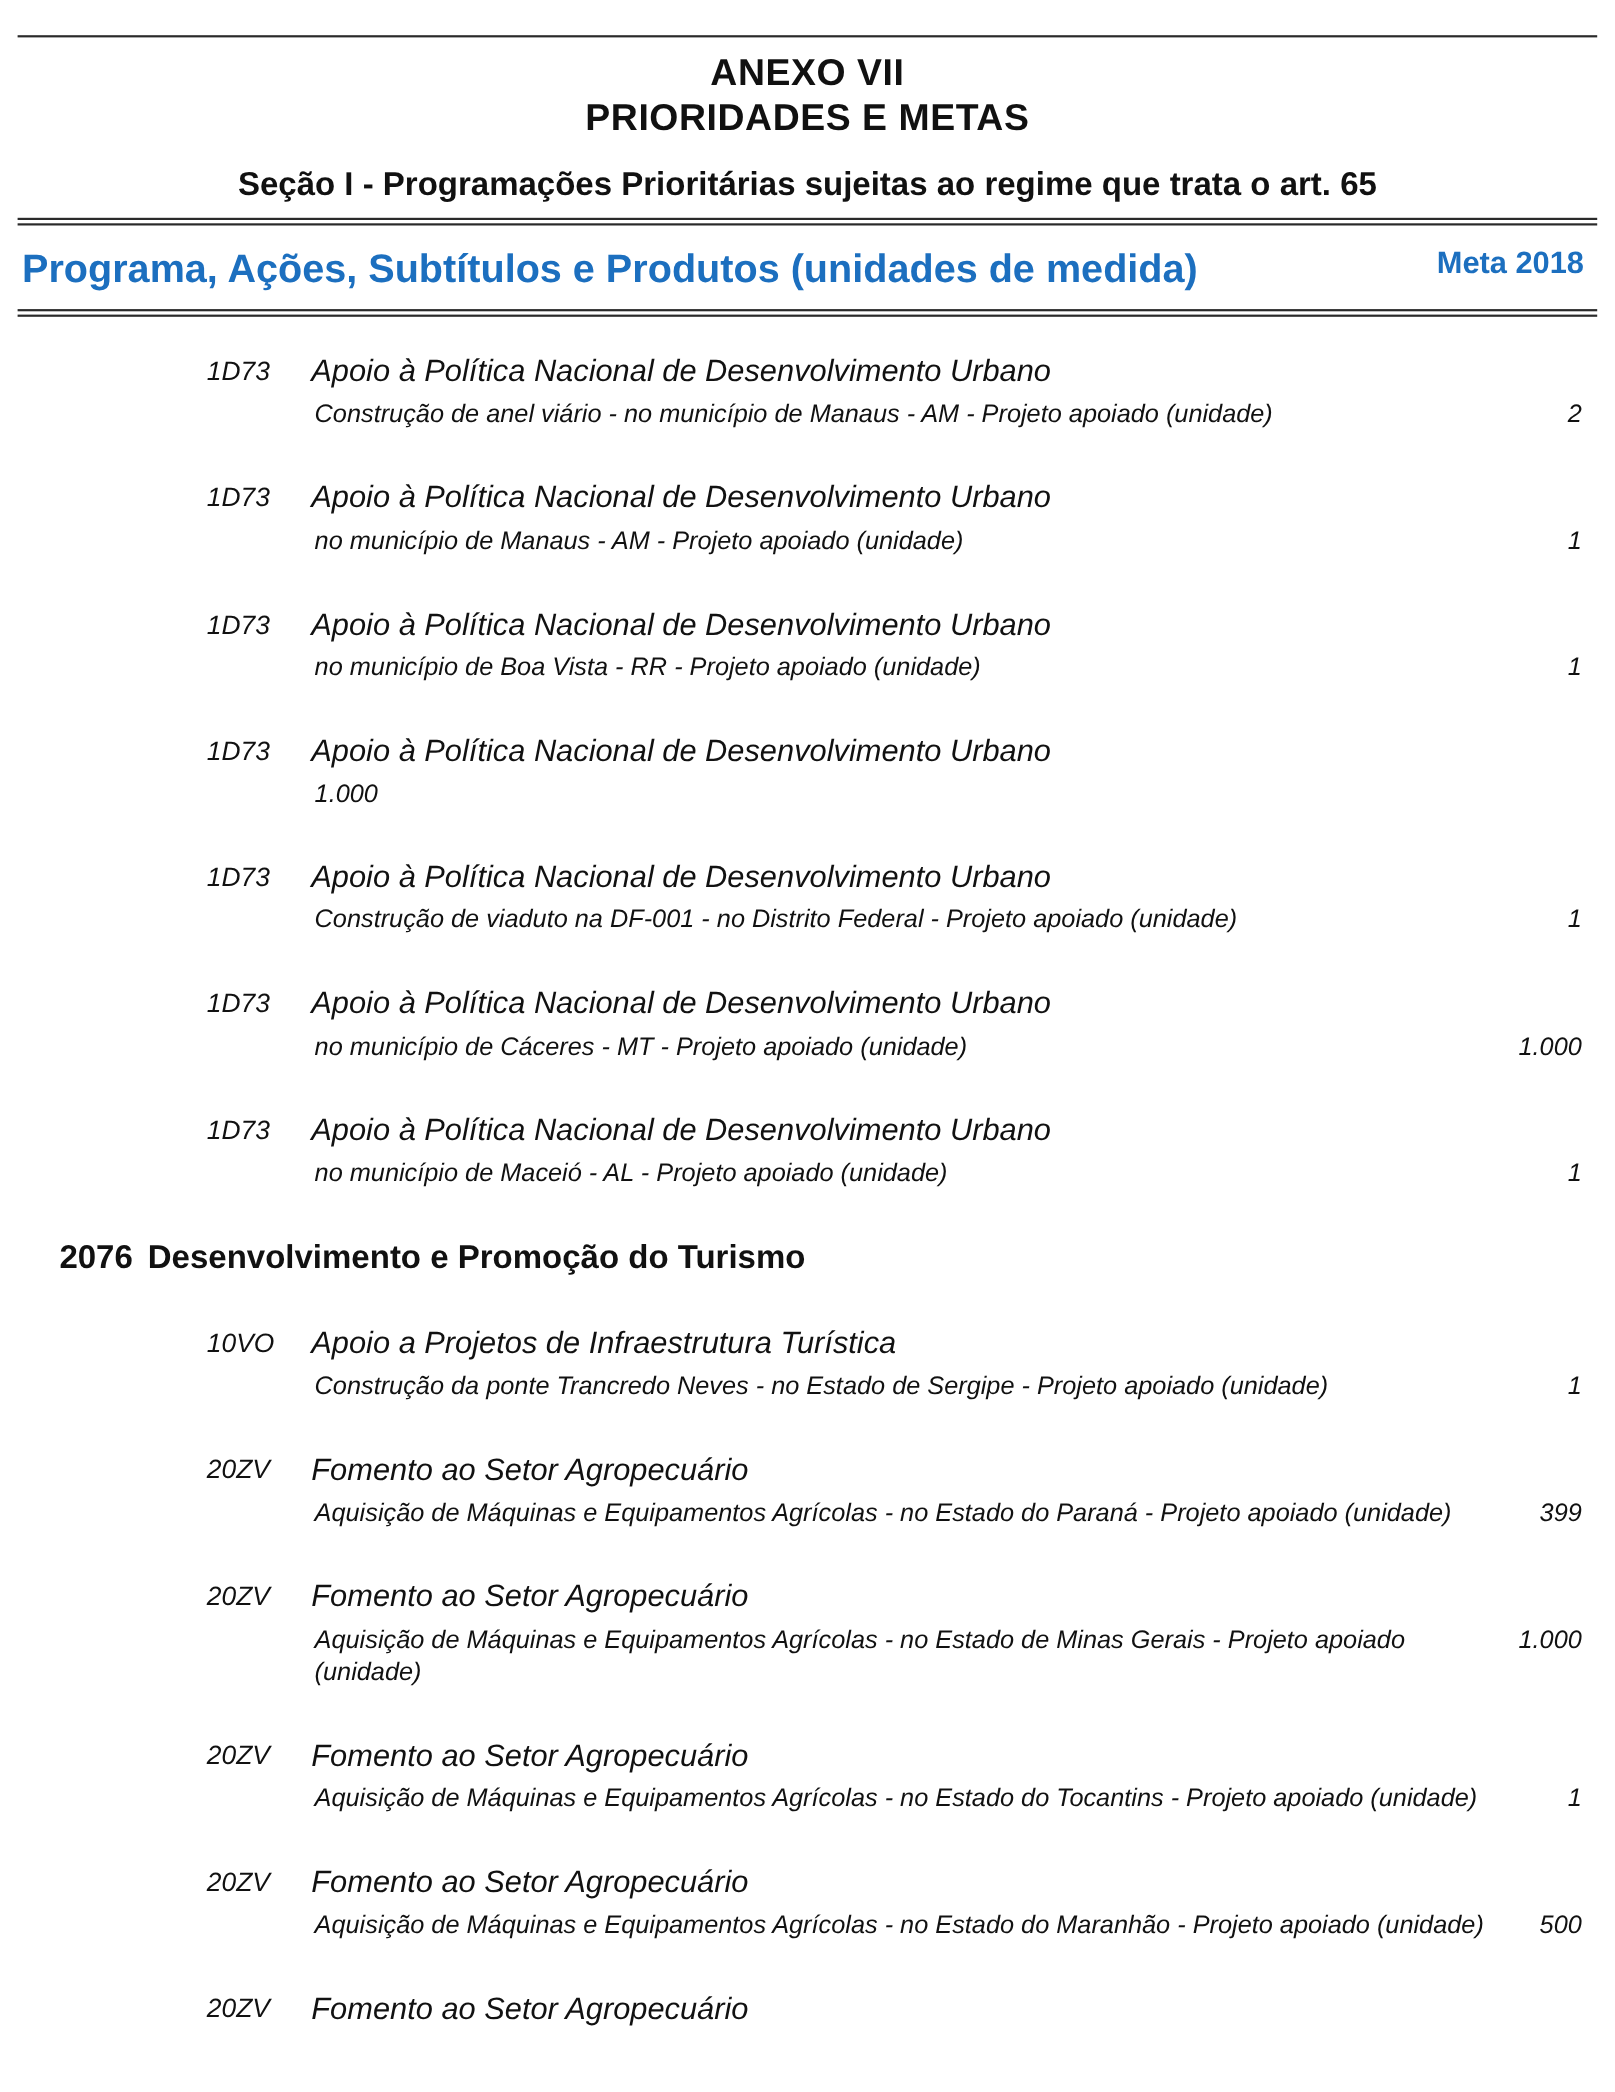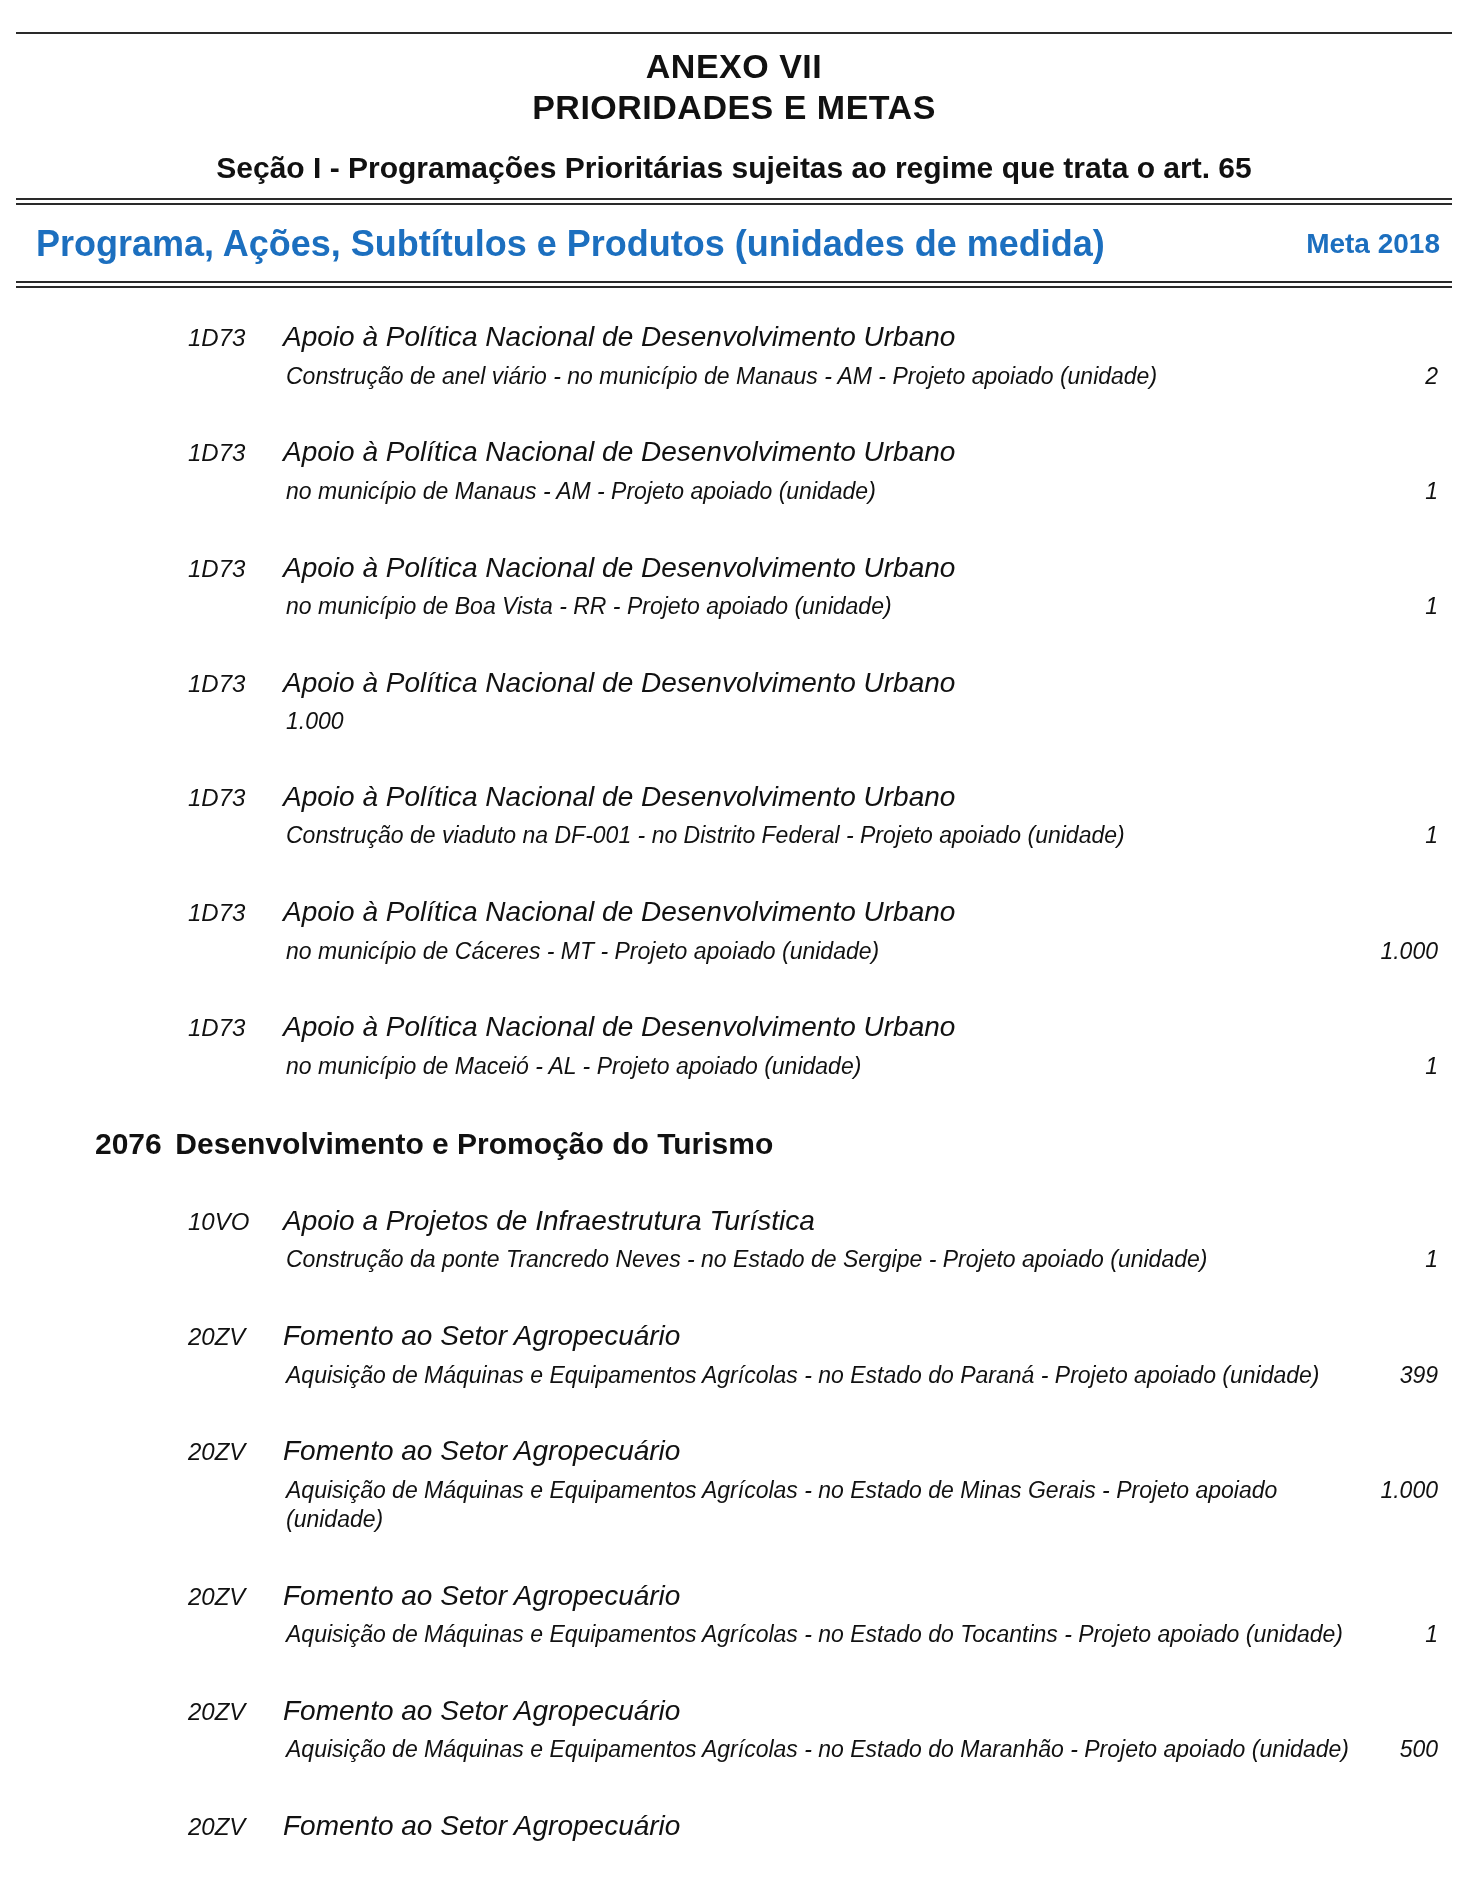--- a/index.html
+++ b/index.html
@@ -41,22 +41,22 @@
   }
   .doc-section {
     font-size: 30px;
     font-weight: 700;
     line-height: 1.25;
     margin-top: 21px;
   }
   .table-header {
     display: flex;
     justify-content: space-between;
-    align-items: center;
-    padding: 18px 28px 16px 36px;
+    align-items: flex-start;
+    padding: 18px 28px 16px 20px;
     color: var(--accent, #1C6FBF);
     font-weight: 700;
   }
   .th-left { font-size: 36px; }
   .th-right { font-size: 28px; white-space: nowrap; }
   .rows {
     padding-top: 32px;
   }
   .action-row {
     position: relative;
@@ -88,21 +88,21 @@
     font-style: italic;
     font-size: 23px;
     line-height: 1.25;
   }
   .meta-value {
     font-style: italic;
     font-size: 23px;
     white-space: nowrap;
   }
   .program-row {
-    padding-left: 95px;
+    padding-left: 54px;
     margin-bottom: 42px;
     font-weight: 700;
     font-size: 30px;
     line-height: 1.2;
   }
   .program-code {
     display: inline-block;
     min-width: 72px;
   }
 </style>

